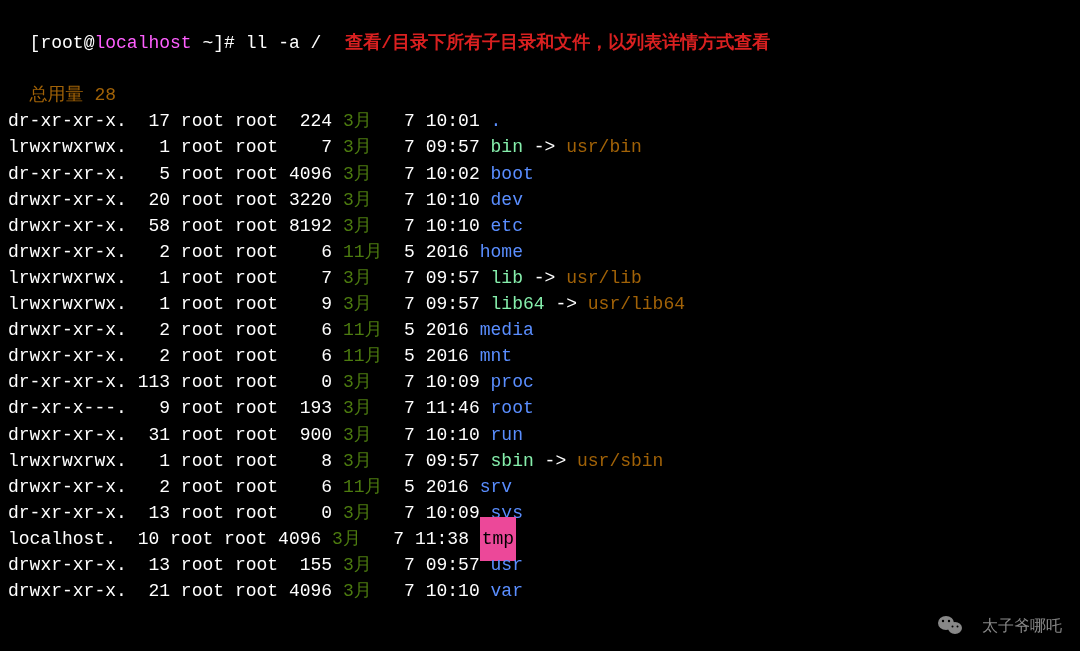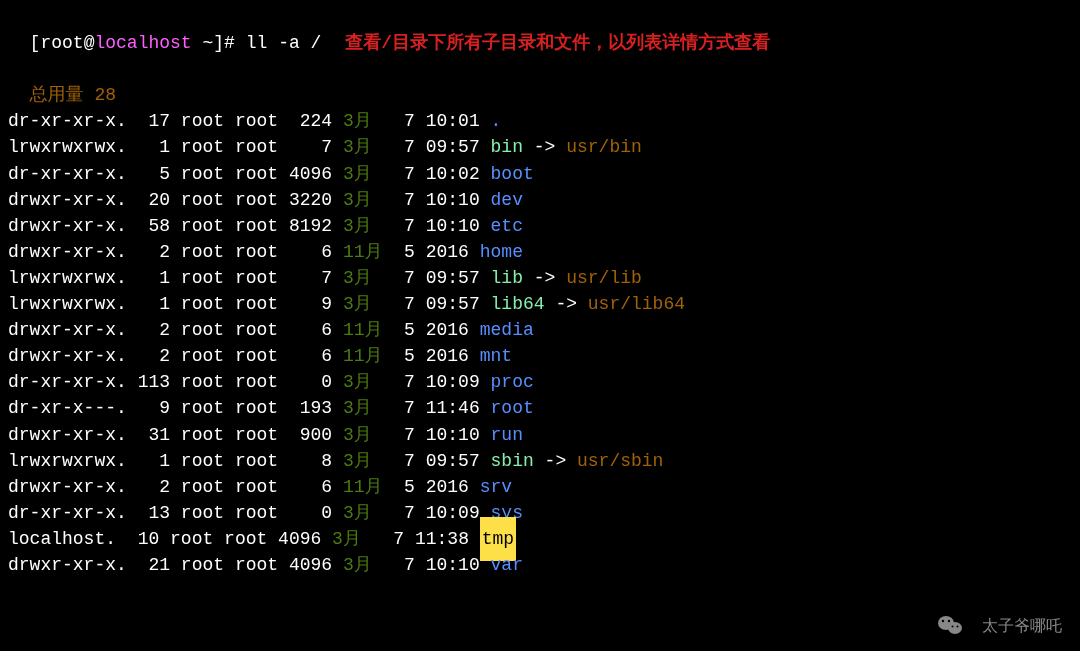--- a/index.html
+++ b/index.html
@@ -29,21 +29,21 @@
     .owner { color: #fff; }
     .group { color: #fff; }
     .size { color: #fff; white-space: pre; display: inline-block; text-align: center; width: 5ch; }
     .month { color: #4d7c0f; white-space: pre; }
     .day { color: #fff; white-space: pre; display: inline-block; text-align: right; width: 3ch; }
     .time { color: #fff; }
     .fname-dir { color: #5a8eff; }
     .fname-link { color: #86efac; }
     .arrow { color: #fff; }
     .target { color: #a16207; }
-    .tmp-bg { background: #fde047; color: #000; padding: 12px 2px; }
+    .tmp-bg { background: #ec4899; color: #000; padding: 12px 2px; }
     .row { white-space: pre; }
     .watermark {
       position: absolute;
       right: 18px;
       bottom: 14px;
       color: #888;
       font-size: 16px;
       display: flex;
       align-items: center;
       gap: 20px;
@@ -74,20 +74,21 @@
     <div class="row"><span class="perms">lrwxrwxrwx.</span><span class="nlinks">   1</span> <span class="owner">root</span> <span class="group">root</span><span class="size">    9</span> <span class="month">3月 </span><span class="day">  7</span> <span class="time">09:57</span> <span class="fname-link">lib64</span> <span class="arrow">-&gt;</span> <span class="target">usr/lib64</span></div>
     <div class="row"><span class="perms">drwxr-xr-x.</span><span class="nlinks">   2</span> <span class="owner">root</span> <span class="group">root</span><span class="size">    6</span> <span class="month">11月</span><span class="day">  5</span> <span class="time">2016 </span> <span class="fname-dir">media</span></div>
     <div class="row"><span class="perms">drwxr-xr-x.</span><span class="nlinks">   2</span> <span class="owner">root</span> <span class="group">root</span><span class="size">    6</span> <span class="month">11月</span><span class="day">  5</span> <span class="time">2016 </span> <span class="fname-dir">mnt</span></div>
     <div class="row"><span class="perms">dr-xr-xr-x.</span><span class="nlinks"> 113</span> <span class="owner">root</span> <span class="group">root</span><span class="size">    0</span> <span class="month">3月 </span><span class="day">  7</span> <span class="time">10:09</span> <span class="fname-dir">proc</span></div>
     <div class="row"><span class="perms">dr-xr-x---.</span><span class="nlinks">   9</span> <span class="owner">root</span> <span class="group">root</span><span class="size">  193</span> <span class="month">3月 </span><span class="day">  7</span> <span class="time">11:46</span> <span class="fname-dir">root</span></div>
     <div class="row"><span class="perms">drwxr-xr-x.</span><span class="nlinks">  31</span> <span class="owner">root</span> <span class="group">root</span><span class="size">  900</span> <span class="month">3月 </span><span class="day">  7</span> <span class="time">10:10</span> <span class="fname-dir">run</span></div>
     <div class="row"><span class="perms">lrwxrwxrwx.</span><span class="nlinks">   1</span> <span class="owner">root</span> <span class="group">root</span><span class="size">    8</span> <span class="month">3月 </span><span class="day">  7</span> <span class="time">09:57</span> <span class="fname-link">sbin</span> <span class="arrow">-&gt;</span> <span class="target">usr/sbin</span></div>
     <div class="row"><span class="perms">drwxr-xr-x.</span><span class="nlinks">   2</span> <span class="owner">root</span> <span class="group">root</span><span class="size">    6</span> <span class="month">11月</span><span class="day">  5</span> <span class="time">2016 </span> <span class="fname-dir">srv</span></div>
     <div class="row"><span class="perms">dr-xr-xr-x.</span><span class="nlinks">  13</span> <span class="owner">root</span> <span class="group">root</span><span class="size">    0</span> <span class="month">3月 </span><span class="day">  7</span> <span class="time">10:09</span> <span class="fname-dir">sys</span></div>
     <div class="row"><span class="perms">localhost.</span><span class="nlinks">  10</span> <span class="owner">root</span> <span class="group">root</span><span class="size"> 4096</span> <span class="month">3月 </span><span class="day">  7</span> <span class="time">11:38</span> <span class="tmp-bg">tmp</span></div>
+    <div class="row"><span class="perms">drwxr-xr-x.</span><span class="nlinks">  13</span> <span class="owner">root</span> <span class="group">root</span><span class="size">  155</span> <span class="month">3月 </span><span class="day">  7</span> <span class="time">09:57</span> <span class="fname-dir">usr</span></div>
     <div class="row"><span class="perms">drwxr-xr-x.</span><span class="nlinks">  21</span> <span class="owner">root</span> <span class="group">root</span><span class="size"> 4096</span> <span class="month">3月 </span><span class="day">  7</span> <span class="time">10:10</span> <span class="fname-dir">var</span></div>
   </div>
 
 <div class="watermark">
   <span class="wm-icon">
     <svg width="24" height="20" viewBox="0 0 24 20">
       <ellipse cx="8" cy="8" rx="8" ry="7" fill="#888"></ellipse>
       <ellipse cx="17" cy="13" rx="7" ry="6" fill="#888"></ellipse>
       <circle cx="5" cy="6" r="1.2" fill="#000"></circle>
       <circle cx="11" cy="6" r="1.2" fill="#000"></circle>

